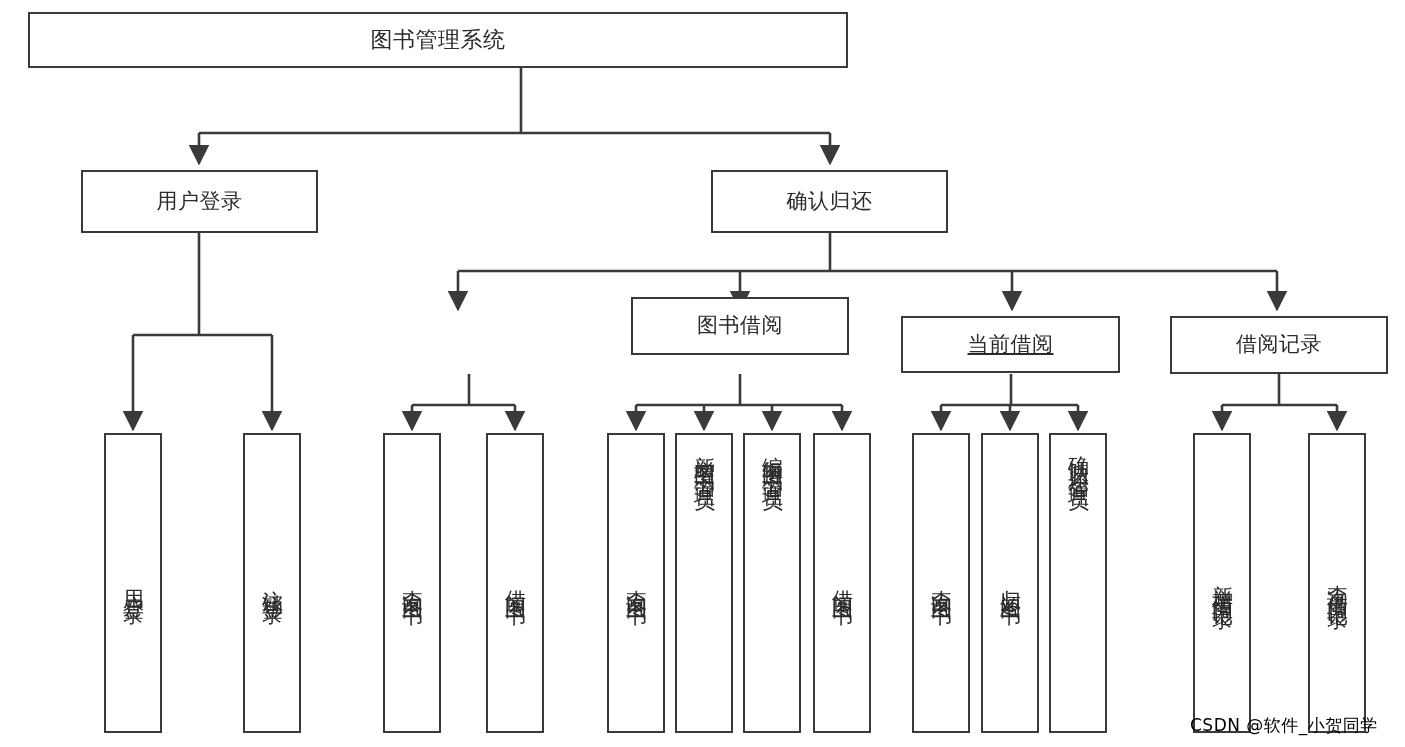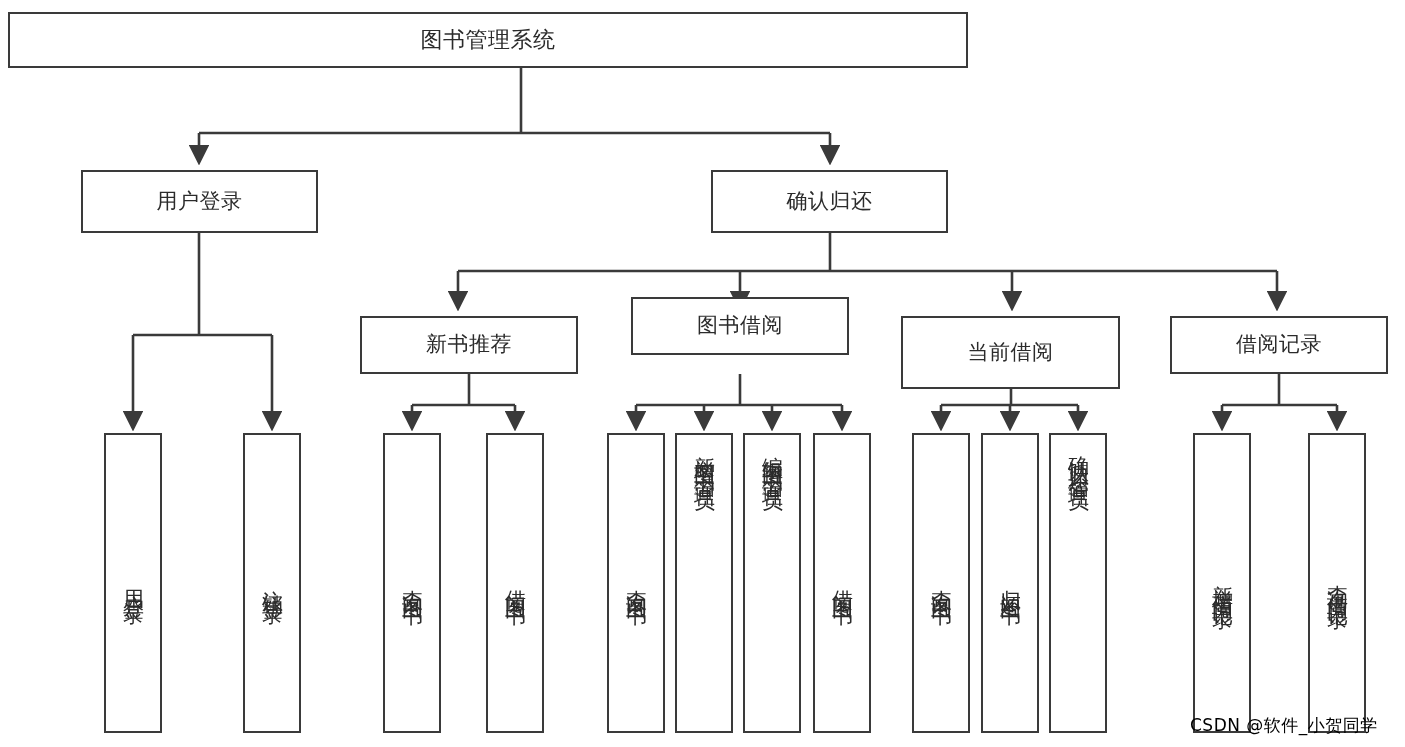--- a/index.html
+++ b/index.html
@@ -127,38 +127,35 @@
       <path d="M 1010 405 L 1010 428" marker-end="url(#arrow)"></path>
       <path d="M 1078 405 L 1078 428" marker-end="url(#arrow)"></path>
 
       <path d="M 1279 374 L 1279 405"></path>
       <path d="M 1222 405 L 1337 405"></path>
       <path d="M 1222 405 L 1222 428" marker-end="url(#arrow)"></path>
       <path d="M 1337 405 L 1337 428" marker-end="url(#arrow)"></path>
     </g>
   </svg>
 
-  <div class="node h root" style="left:8px; top:12px; width:960px; height:56px;text-align:right;">
+  <div class="node h root" style="left:28px; top:12px; width:820px; height:56px;text-align:right;">
     <span class="label">图书管理系统</span>
   </div>
 
   <div class="node h" style="left:81px; top:170px; width:237px; height:63px;">
     <span class="label">用户登录</span>
   </div>
   <div class="node h" style="left:711px; top:170px; width:237px; height:63px;">
     <span class="label">确认归还</span>
   </div>
 
-  <div class="node h" style="left:360px; top:316px; width:218px; height:58px;">
-    <span class="label">新书推荐</span>
-  </div>
   <div class="node h" style="left:631px; top:297px; width:218px; height:58px;">
     <span class="label">图书借阅</span>
   </div>
-  <div class="node h" style="left:901px; top:316px; width:219px; height:73px;">
+  <div class="node h" style="left:901px; top:316px; width:219px; height:57px;text-decoration:underline;">
     <span class="label">当前借阅</span>
   </div>
   <div class="node h" style="left:1170px; top:316px; width:218px; height:58px;">
     <span class="label">借阅记录</span>
   </div>
 
   <div class="node v centered" style="left:104px; top:433px; width:58px; height:300px;">
     <span class="label">用户登录</span>
   </div>
   <div class="node v centered" style="left:243px; top:433px; width:58px; height:300px;">

